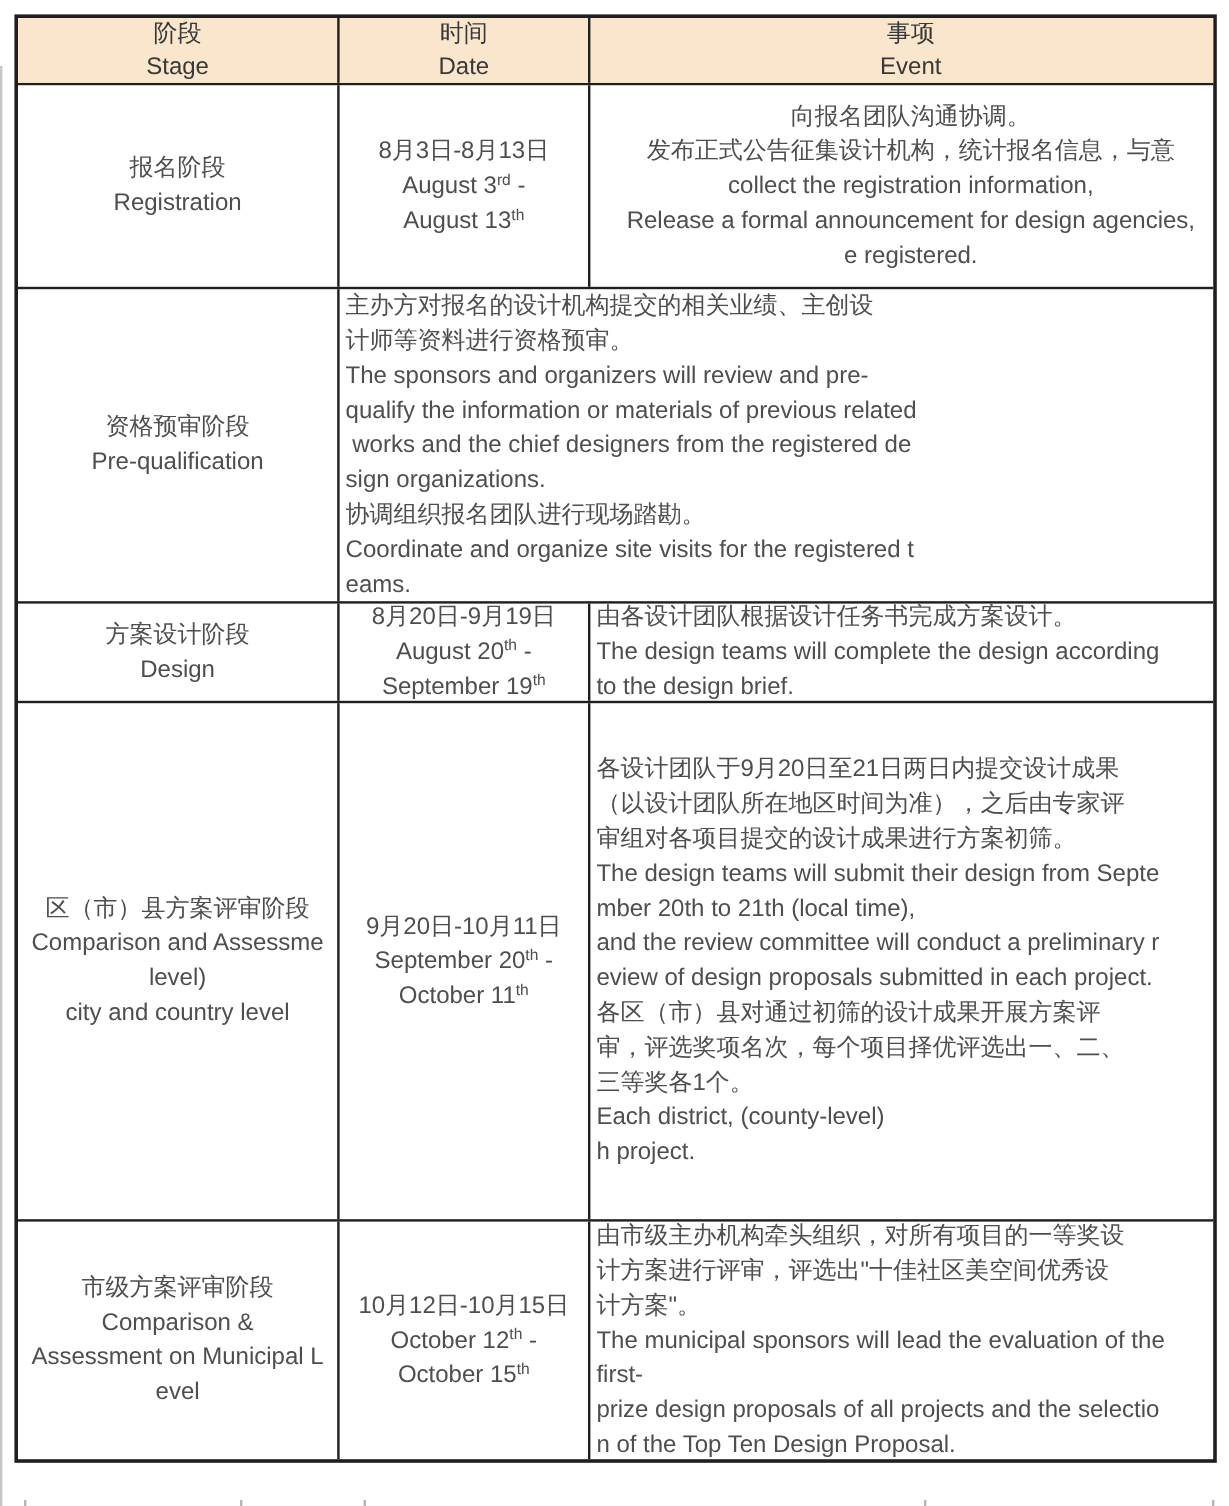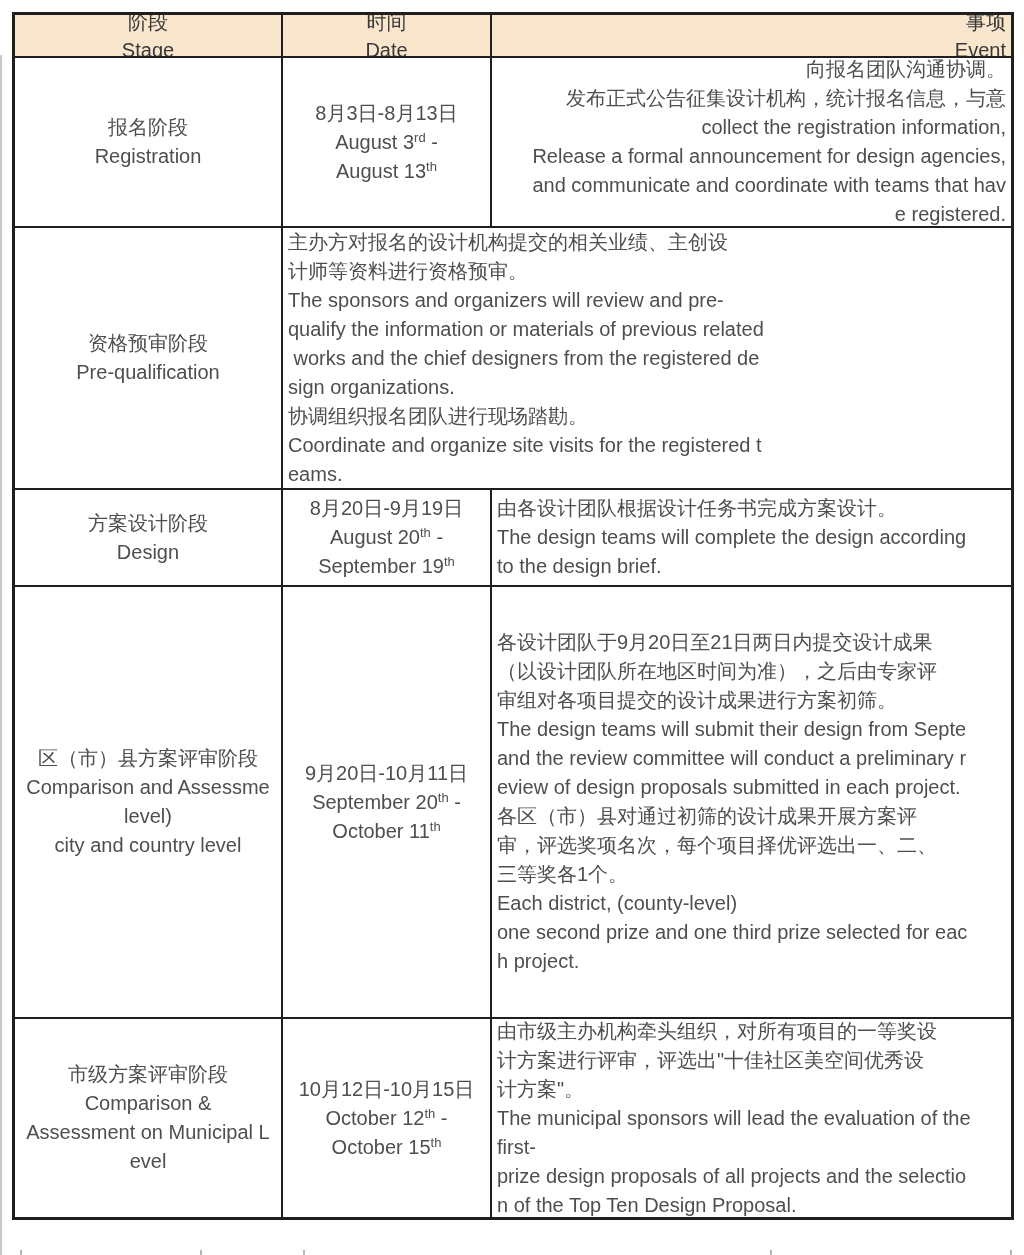--- a/index.html
+++ b/index.html
@@ -24,26 +24,26 @@
   .t-row { display:flex; width:100%; }
   .t-row + .t-row { border-top:2px solid var(--border-color,#1f1f1f); }
   .cell {
     display:flex; flex-direction:column; justify-content:center;
     overflow:hidden;
   }
   .cell + .cell { border-left:2px solid var(--border-color,#1f1f1f); }
   .c-stage { width:266px; align-items:center; text-align:center; }
   .c-date  { width:209px; align-items:center; text-align:center; }
   .c-event { flex:1; padding:0 5px; text-align:left; }
-  .c-event.center { text-align:right;padding-left:20px; }
-  .t-header { height:41px; }
+  .c-event.center { text-align:center;padding-left:20px; }
+  .t-header { height:54px; }
   .t-header .cell { background:var(--header-bg,#fae6cc); color:#383838; }
   .row-1 { height:170px; }
   .row-2 { height:262px; }
-  .row-3 { height:97px; }
+  .row-3 { height:83px; }
   .row-4 { height:432px; }
   .row-5 { height:200px; }
   .line, .eline {
     font-size:20px; line-height:29px;
     white-space:pre; 
   }
   .t-header .line { line-height:28px; }
   .seg-sup {
     font-size:13px;
     position:relative; top:-7px;
@@ -82,21 +82,20 @@
         <div class="cell c-date">
           <div class="line"><span class="seg">8月3日-8月13日</span></div>
           <div class="line"><span class="seg">August 3</span><span class="seg-sup">rd</span><span class="seg"> -</span></div>
           <div class="line"><span class="seg">August 13</span><span class="seg-sup">th</span></div>
         </div>
         <div class="cell c-event center">
           <div class="eline">向报名团队沟通协调。</div>
           <div class="eline">发布正式公告征集设计机构，统计报名信息，与意</div>
           <div class="eline">collect the registration information,</div>
           <div class="eline">Release a formal announcement for design agencies,</div>
-          <div class="eline">and communicate and coordinate with teams that hav</div>
           <div class="eline">e registered.</div>
         </div>
       </div>
       <div class="t-row row-2">
         <div class="cell c-stage">
           <div class="line">资格预审阶段</div>
           <div class="line">Pre-qualification</div>
         </div>
         <div class="cell c-event">
           <div class="eline">主办方对报名的设计机构提交的相关业绩、主创设</div>
@@ -136,27 +135,27 @@
         <div class="cell c-date">
           <div class="line"><span class="seg">9月20日-10月11日</span></div>
           <div class="line"><span class="seg">September 20</span><span class="seg-sup">th</span><span class="seg"> -</span></div>
           <div class="line"><span class="seg">October 11</span><span class="seg-sup">th</span></div>
         </div>
         <div class="cell c-event">
           <div class="eline">各设计团队于9月20日至21日两日内提交设计成果</div>
           <div class="eline">（以设计团队所在地区时间为准），之后由专家评</div>
           <div class="eline">审组对各项目提交的设计成果进行方案初筛。</div>
           <div class="eline">The design teams will submit their design from Septe</div>
+          <div class="eline">mber 20th to 21th (local time),</div>
           <div class="eline">and the review committee will conduct a preliminary r</div>
           <div class="eline">eview of design proposals submitted in each project.</div>
           <div class="eline">各区（市）县对通过初筛的设计成果开展方案评</div>
           <div class="eline">审，评选奖项名次，每个项目择优评选出一、二、</div>
           <div class="eline">三等奖各1个。</div>
           <div class="eline">Each district, (county-level)</div>
-          <div class="eline">one second prize and one third prize selected for eac</div>
           <div class="eline">h project.</div>
         </div>
       </div>
       <div class="t-row row-5">
         <div class="cell c-stage">
           <div class="line">市级方案评审阶段</div>
           <div class="line">Comparison &amp;</div>
           <div class="line">Assessment on Municipal L</div>
           <div class="line">evel</div>
         </div>

